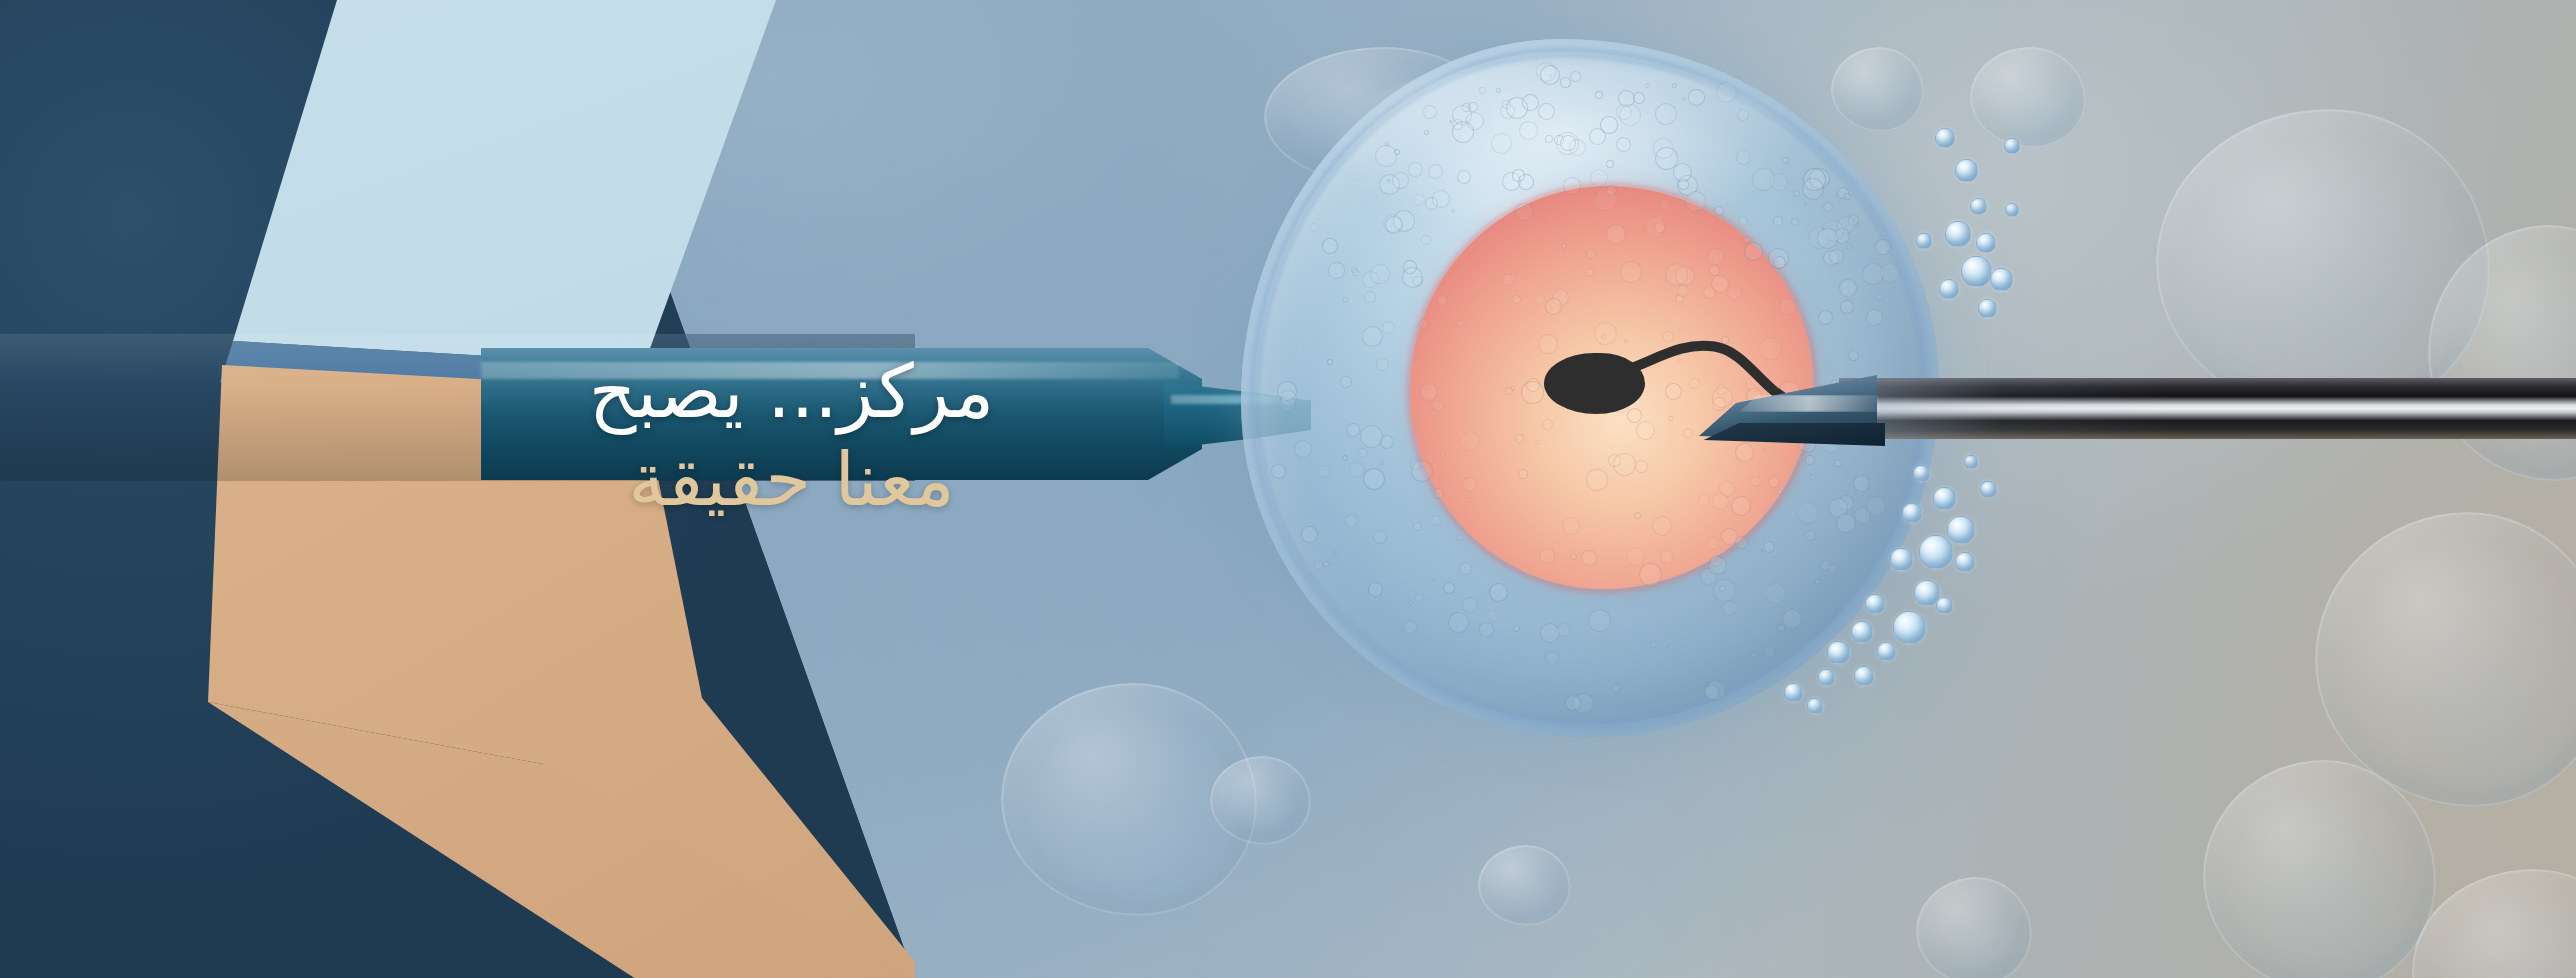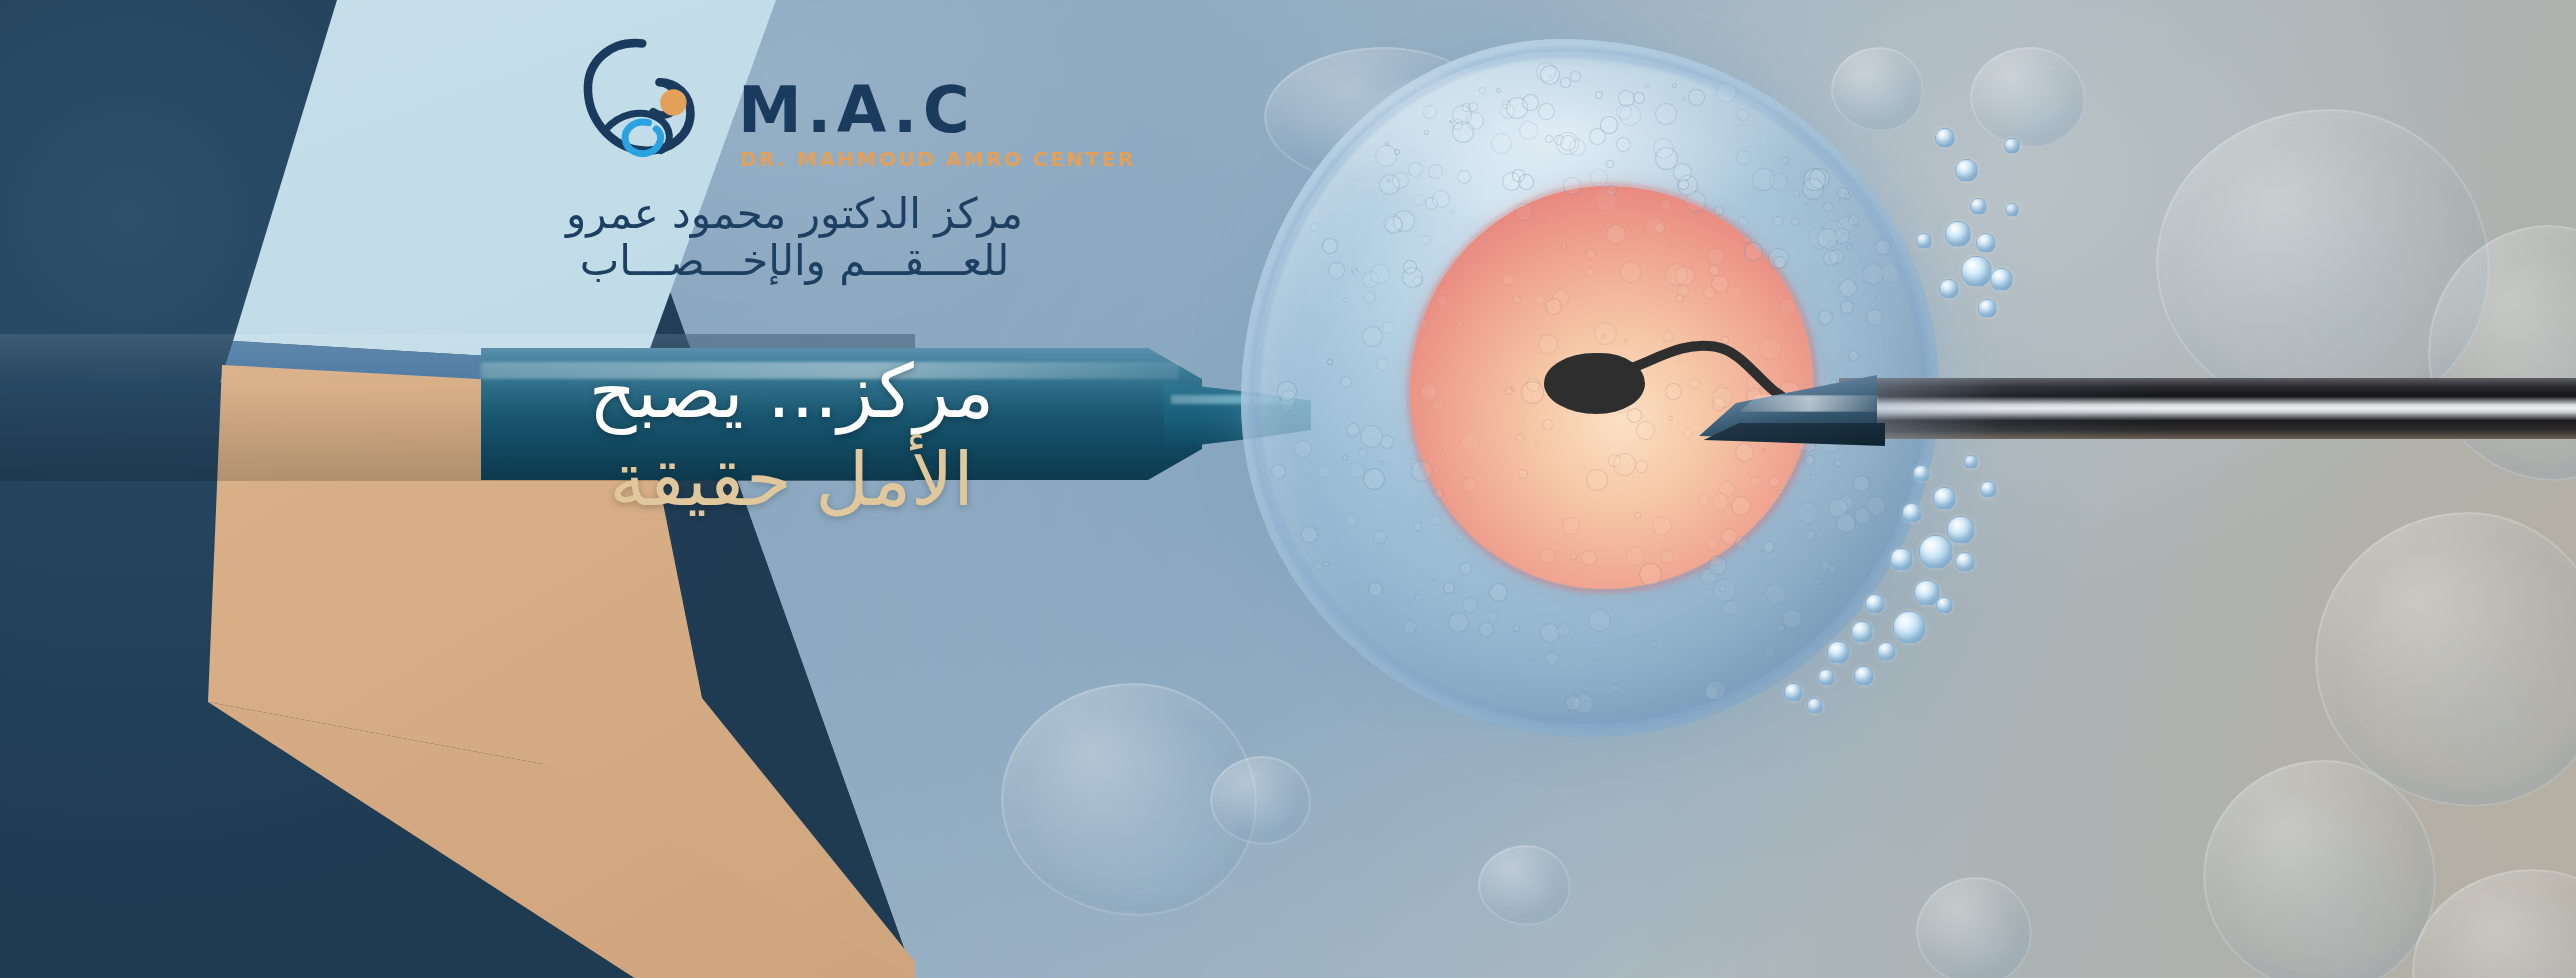--- a/index.html
+++ b/index.html
@@ -680,38 +680,21 @@
     </div>
 
   <div class="needle">
     <div class="ndl-shaft"></div>
     <div class="ndl-fade"></div>
     <div class="ndl-bevel"></div>
     <div class="ndl-bevel-hi"></div>
     <div class="ndl-dark"></div>
   </div>
 
-  <div class="brand">
-    <svg class="logo-mark" viewBox="0 0 170 170">
-      <path d="M88 16 C 46 12, 16 40, 18 78 C 20 118, 52 152, 90 154 C 124 156, 150 134, 150 106
-               C 150 82, 132 66, 110 66" fill="none" stroke="#1b3b5e" stroke-width="11" stroke-linecap="round"></path>
-      <path d="M112 66 C 128 70, 136 84, 132 96 C 128 108, 112 112, 102 104" fill="none" stroke="#1b3b5e" stroke-width="10" stroke-linecap="round"></path>
-      <path d="M40 128 C 58 106, 88 100, 108 112 C 126 123, 128 146, 112 154" fill="none" stroke="#1b3b5e" stroke-width="9" stroke-linecap="round"></path>
-      <path d="M96 118 C 78 114, 64 126, 66 140 C 68 154, 84 162, 98 156
-               C 112 150, 116 134, 106 126" fill="none" stroke="#2aa3e0" stroke-width="9" stroke-linecap="round"></path>
-      <circle cx="128" cy="92" r="17" fill="#e3a059"></circle>
-    </svg>
-    <div class="brand-name">M.A.C</div>
-    <div class="brand-sub">DR. MAHMOUD AMRO CENTER</div>
-  </div>
-
-  <div class="arabic-name">
-    <span class="ln1">مركز الدكتور محمود عمرو</span>
-    <span class="ln2">للعـــقـــم والإخـــصـــاب</span>
-  </div>
+
 
   <div class="slogan">
     <span class="l1">مركز... يصبح</span>
-    <span class="l2">الأمل حقيقة</span>
+    <span class="l2">معنا حقيقة</span>
   </div>
 
 </div>
 
 
 </body></html>

